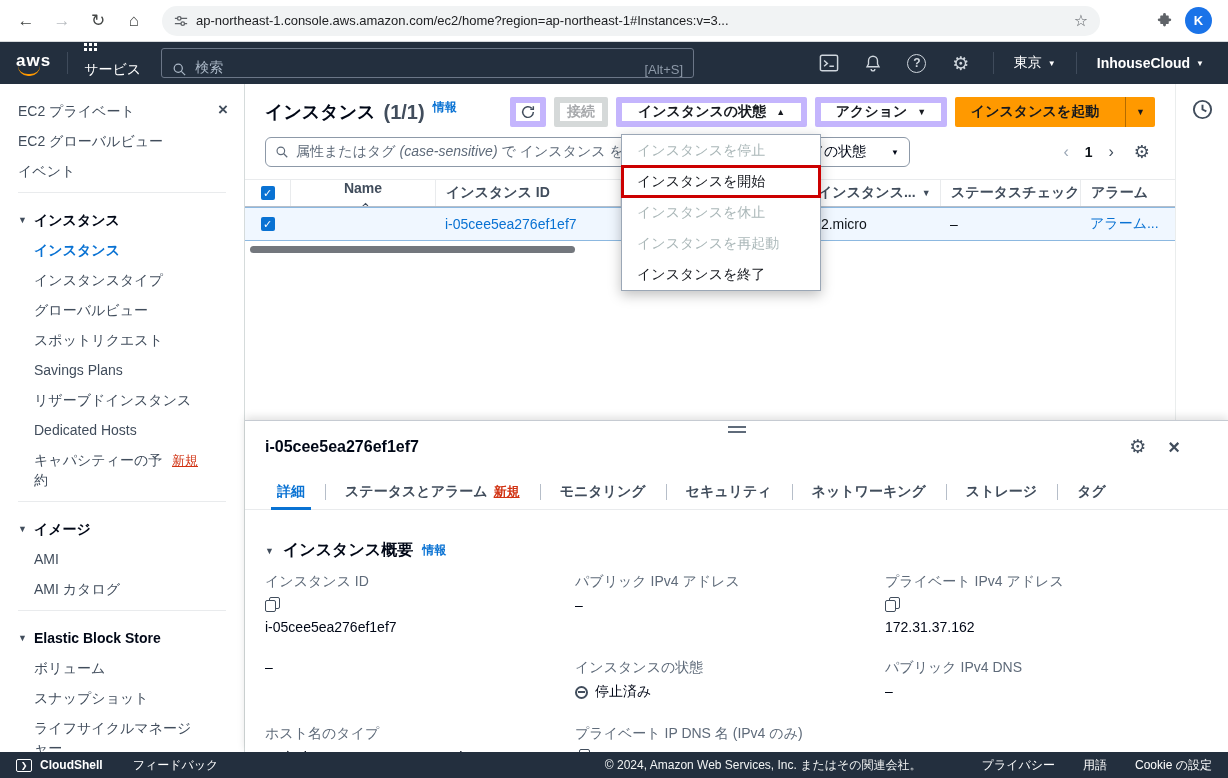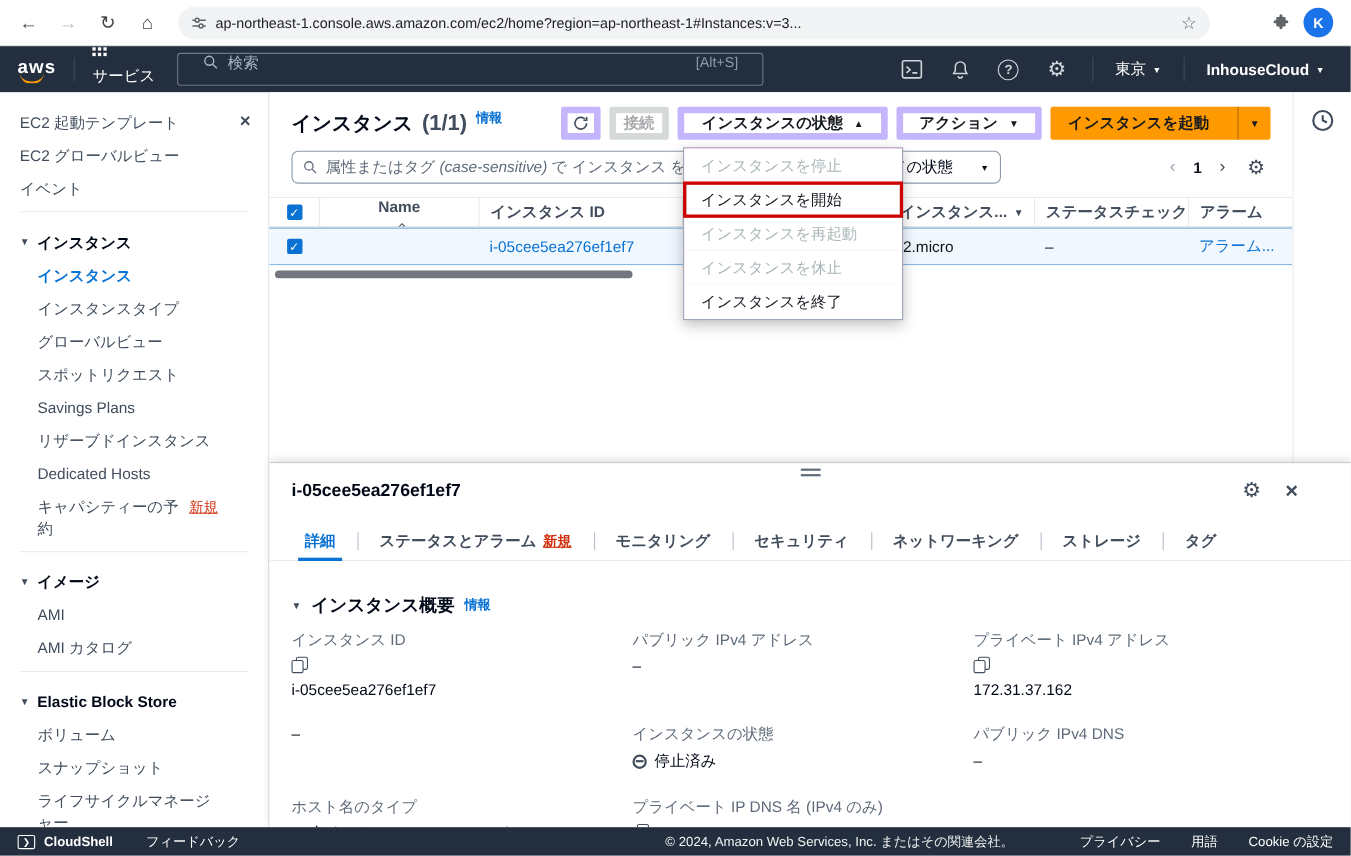--- a/index.html
+++ b/index.html
@@ -26,21 +26,21 @@
     display:flex; align-items:center; color:#fff; padding:0 14px; }
   .aws-logo { font-weight:bold; font-size:17px; letter-spacing:1px; position:relative; padding:0 6px 4px 2px; }
   .aws-logo::after { content:""; position:absolute; left:4px; width:22px; height:8px; bottom:-1px;
     border-bottom:2px solid #ff9900; border-radius:0 0 11px 11px; }
   .nav-sep { width:1px; height:22px; background:#3f4b5b; margin:0 10px; }
   .services { display:flex; align-items:flex-start; gap:10px; font-size:14px; padding:0 6px;flex-direction:column; }
   .grid-icon { width:13px; height:13px; margin-top:-10px; }
   .grid-icon::before { content:""; display:block; width:3px; height:3px; background:#fff;
     box-shadow:5px 0 #fff,10px 0 #fff,0 5px #fff,5px 5px #fff,10px 5px #fff,0 10px #fff,5px 10px #fff,10px 10px #fff; }
   .nav-search { width:533px; height:30px; border:1px solid #6b7687; border-radius:3px; display:flex;
-    align-items:flex-start; gap:8px; padding:0 22px; margin-left:14px; font-size:14px; color:#aab7c6; }
+    align-items:flex-end; gap:8px; padding:0 10px; margin-left:14px; font-size:14px; color:#aab7c6; }
   .nav-search .shortcut { margin-left:auto; color:#8d99a8; font-size:13px; }
   .nav-right { margin-left:auto; display:flex; align-items:center; }
   .nav-icon { width:44px; height:34px; display:flex; align-items:center; justify-content:center; }
   .help-icon { width:19px; height:19px; border:1.7px solid #cfd6dd; border-radius:50%; font-size:12px;
     font-weight:bold; color:#cfd6dd; display:flex; align-items:center; justify-content:center; }
   .gear-glyph { font-size:19px; color:#cfd6dd; }
   .nav-label { font-size:14px; display:flex; align-items:center; gap:6px; padding:0 10px; white-space:nowrap; }
   .nav-label.bold { font-weight:bold; }
   .caret-sm { font-size:8px; }
 
@@ -249,21 +249,21 @@
       <span class="nav-sep"></span>
       <span class="nav-label bold">
         <span>InhouseCloud</span>
         <span class="caret-sm">▼</span>
       </span>
     </div>
   </div>
 
   <div class="sidebar">
     <span class="sb-close">×</span>
-    <div class="sb-item">EC2 起動テンプレート</div>
+    <div class="sb-item">EC2 プライベート</div>
     <div class="sb-item">EC2 グローバルビュー</div>
     <div class="sb-item">イベント</div>
     <hr class="sb-div">
     <div class="sb-section">
       <span class="sb-caret">▼</span>
       <span>インスタンス</span>
     </div>
     <div class="sb-sub selected">インスタンス</div>
     <div class="sb-sub">インスタンスタイプ</div>
     <div class="sb-sub">グローバルビュー</div>
@@ -309,22 +309,22 @@
           </svg>
         </div>
         <div class="btn btn-connect">接続</div>
         <div class="btn btn-state">
           <span>インスタンスの状態</span>
           <span class="caret">▲</span>
 
           <div class="state-menu">
             <div class="menu-item disabled">インスタンスを停止</div>
             <div class="menu-item highlight">インスタンスを開始</div>
+            <div class="menu-item disabled">インスタンスを休止</div>
             <div class="menu-item disabled">インスタンスを再起動</div>
-            <div class="menu-item disabled">インスタンスを休止</div>
             <div class="menu-item">インスタンスを終了</div>
           </div>
         </div>
         <div class="btn btn-actions">
           <span>アクション</span>
           <span class="caret">▼</span>
         </div>
         <div class="btn btn-launch">
           <span class="launch-main">インスタンスを起動</span>
           <span class="launch-caret">

